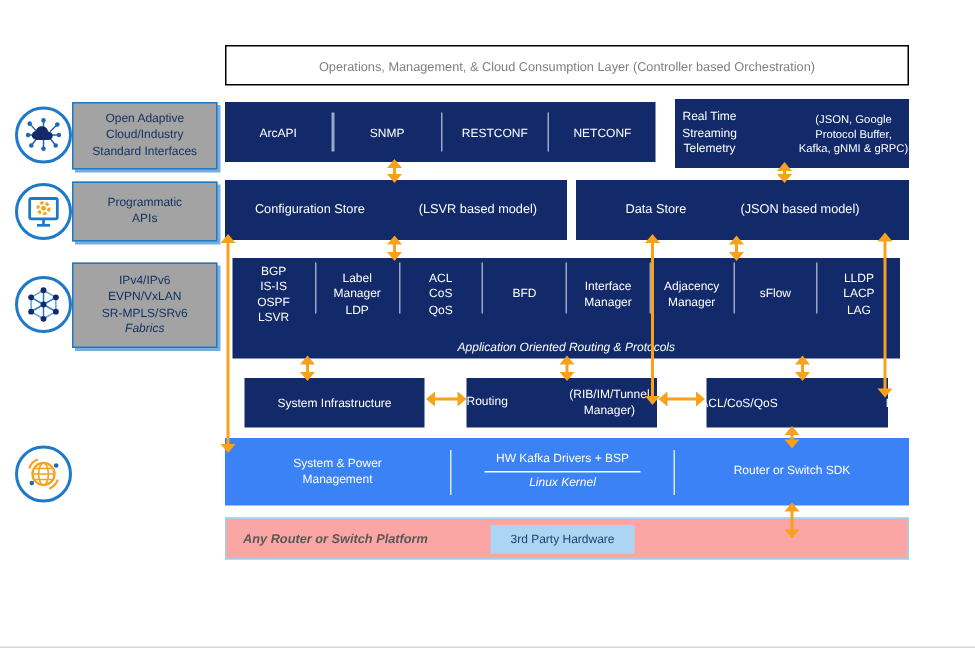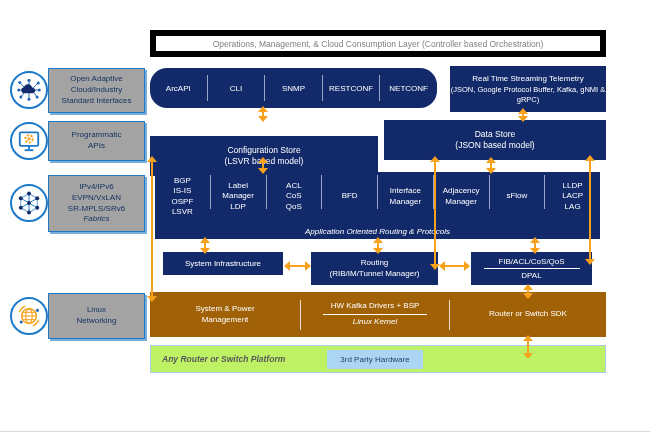--- a/index.html
+++ b/index.html
@@ -1,64 +1,64 @@
 <!DOCTYPE html>
 <html><head>
 <meta charset="utf-8">
 <style>
   html,body{margin:0;padding:0;background:#fff;}
   #stage{position:relative;width:650px;height:433px;background:#fff;
          font-family:"Liberation Sans",sans-serif;overflow:hidden;}
   .abs{position:absolute;box-sizing:border-box;}
   .center{display:flex;align-items:center;justify-content:center;text-align:center;}
-  .col{flex-direction:column;}
+  .col{gap:36px;}
   .ml{white-space:pre-line;}
   .navy{background:#132a6a;color:#fff;}
-  .blue{background:#a16207;color:#fff;}
-
-  
-  .top-banner{left:150px;top:30px;width:456px;height:27px;border:6px solid #000000;
+  .blue{background:#3b82f6;color:#fff;}
+
+  
+  .top-banner{left:150px;top:30px;width:456px;height:27px;border:1px solid #000000;
               color:#7f7f7f;font-size:8.5px;}
 
   
-  .if-row{left:150px;top:68px;width:287px;height:40px;display:flex;border-radius:17px;}
+  .if-row{left:150px;top:68px;width:287px;height:40px;display:flex;}
   .if-cell{flex:1;display:flex;align-items:center;justify-content:center;
            font-size:8px;color:#fff;}
   .vdiv{width:1px;background:#9aa6c6;margin:7px 0;}
   .telemetry{left:450px;top:66px;width:156px;height:46px;font-size:8px;line-height:1.3;}
   .telemetry .sub{font-size:7.5px;margin-top:1px;}
 
   
-  .store-config{left:150px;top:136px;width:228px;height:40px;font-size:8.5px;line-height:1.35;}
+  .store-config{left:150px;top:120px;width:228px;height:40px;font-size:8.5px;line-height:1.35;}
   .store-data{left:384px;top:120px;width:222px;height:40px;font-size:8.5px;line-height:1.35;}
 
   
   .protocols{left:155px;top:172px;width:445px;height:67px;display:flex;padding-bottom:18px;}
   .pcol{flex:1;display:flex;align-items:center;justify-content:center;
         font-size:8px;line-height:1.3;text-align:center;}
   .pdiv{width:1px;background:#9aa6c6;align-self:center;height:34px;margin-bottom:10px;}
   .pcaption{position:absolute;left:0;right:0;bottom:3px;text-align:center;
             font-style:italic;font-size:8px;color:#fff;}
 
   
-  .sysinfra{left:163px;top:252px;width:120px;height:23px;font-size:8px;text-align:right;}
+  .sysinfra{left:163px;top:252px;width:120px;height:33px;font-size:8px;text-align:right;}
   .routing{left:311px;top:252px;width:127px;height:33px;font-size:8px;line-height:1.35;}
   .fib{left:471px;top:252px;width:121px;height:33px;font-size:8px;}
   .wrule{height:1px;background:#fff;margin:2px auto;}
 
   
   .kernel-row{left:150px;top:292px;width:456px;height:45px;display:flex;}
   .ksec{display:flex;align-items:center;justify-content:center;flex-direction:column;
         font-size:8px;line-height:1.35;text-align:center;}
   .kdiv{width:1px;background:rgba(255,255,255,.8);align-self:center;height:30px;}
   .kital{font-style:italic;}
 
   
   .platform{left:150px;top:345px;width:456px;height:28px;border:1.5px solid #a8cdea;
-            display:flex;align-items:center;background:#bef264;}
+            display:flex;align-items:center;background:#fca5a5;}
   .platform-label{margin-left:11px;font-size:8.5px;font-weight:bold;font-style:italic;color:#595959;}
   .badge{position:absolute;left:176px;top:4px;width:96px;height:19px;background:#abd5f3;
          color:#1f4070;font-size:8px;display:flex;align-items:center;justify-content:center;}
 
   
   .side-box{left:48px;width:97px;background:#a3a3a3;border:1.6px solid #1e7ac9;
             box-shadow:2px 2px 0 #79aeda;color:#10305f;font-size:8px;line-height:1.35;
             display:flex;align-items:center;justify-content:center;flex-direction:column;
             text-align:center;}
   .side-sub{font-style:italic;}
@@ -172,29 +172,24 @@
   <div class="abs side-box" style="top:121px;height:40px;">
     <span class="ml">Programmatic
 APIs</span>
   </div>
   <div class="abs side-box" style="top:175px;height:57px;justify-content:center;">
     <span class="ml">IPv4/IPv6
 EVPN/VxLAN
 SR-MPLS/SRv6</span>
     <span class="side-sub">Fabrics</span>
   </div>
-  <div class="abs side-box" style="top:293px;height:46px;">
-    <span class="ml">Linux
-Networking</span>
-  </div>
 
   <div class="abs if-row navy">
     <div class="if-cell">ArcAPI</div>
     <div class="vdiv"></div>
-    <div class="if-cell">CLI</div>
     <div class="vdiv"></div>
     <div class="if-cell">SNMP</div>
     <div class="vdiv"></div>
     <div class="if-cell">RESTCONF</div>
     <div class="vdiv"></div>
     <div class="if-cell">NETCONF</div>
   </div>
   <div class="abs telemetry navy center col">
     <span>Real Time Streaming Telemetry</span>
     <span class="sub">(JSON, Google Protocol Buffer, Kafka, gNMI &amp; gRPC)</span>

